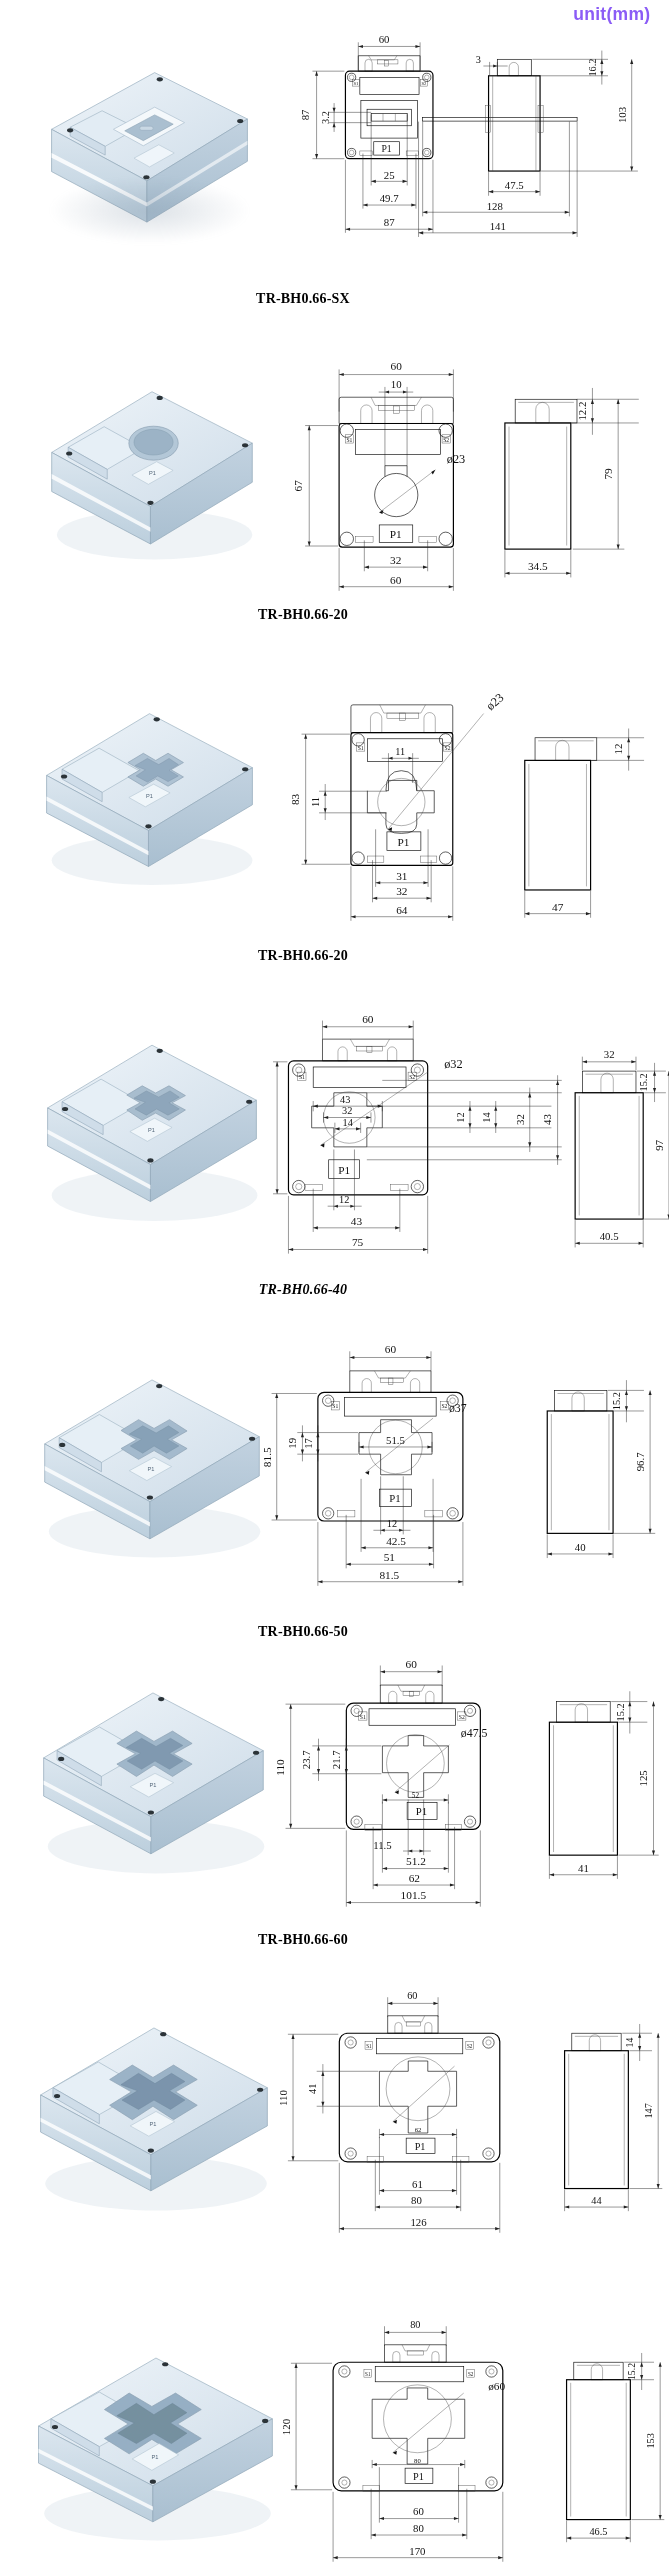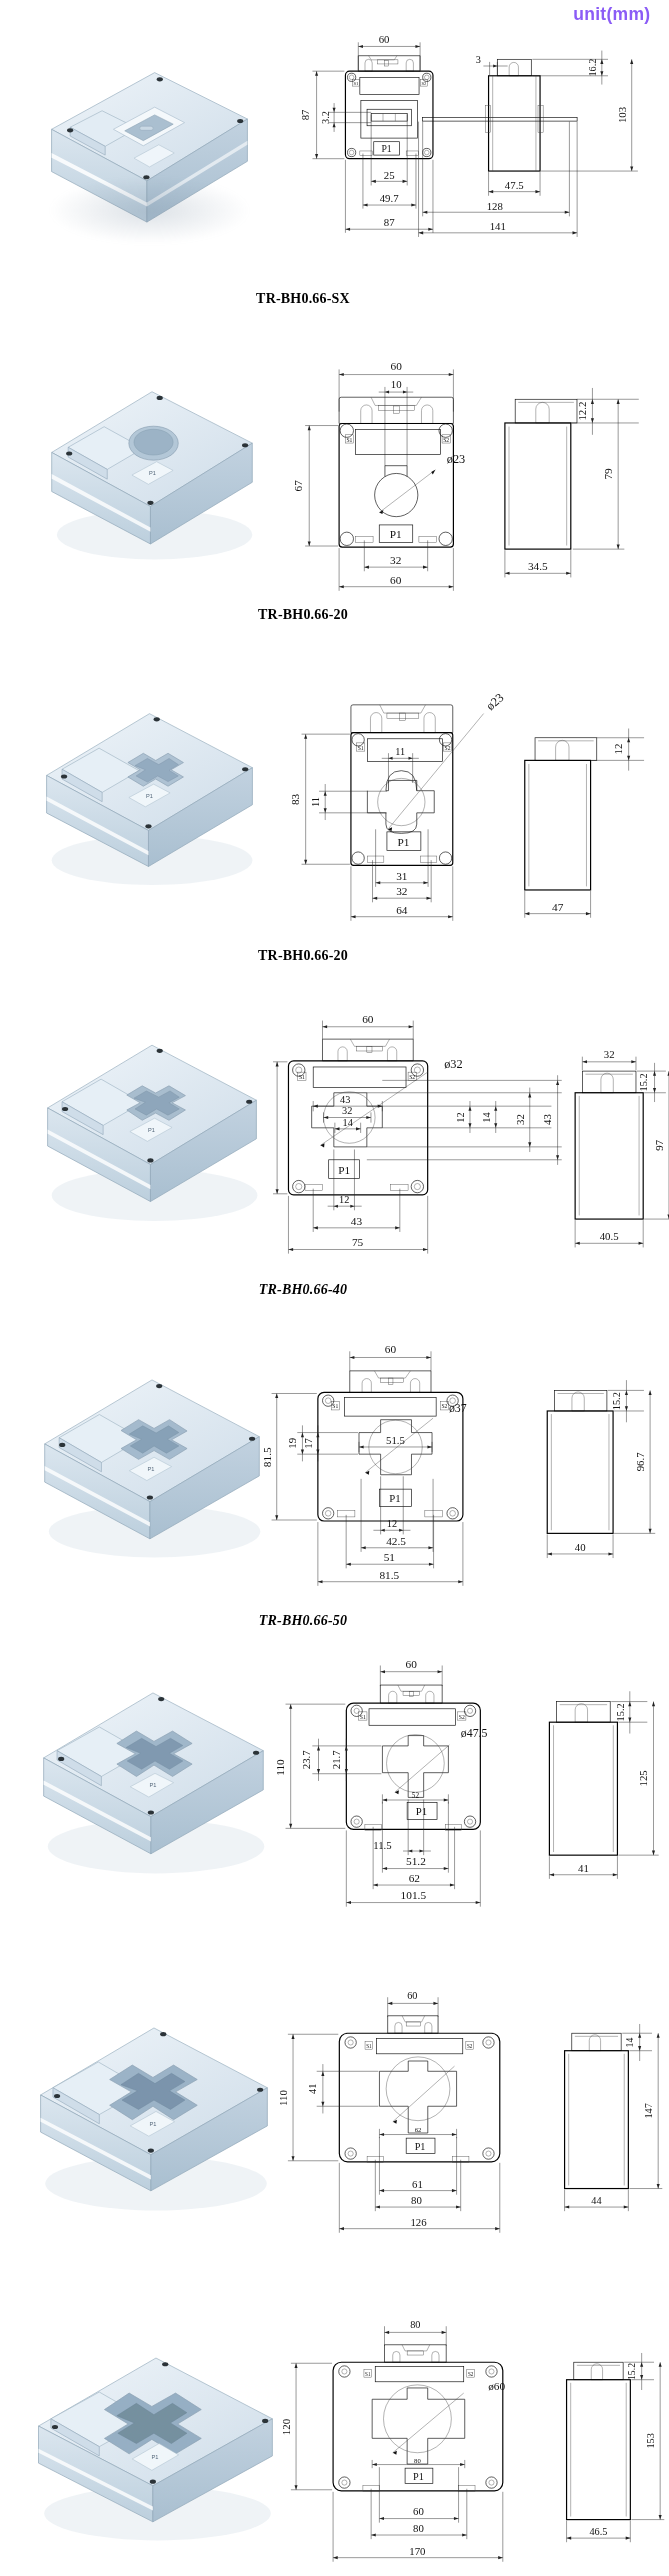--- a/index.html
+++ b/index.html
@@ -879,21 +879,21 @@
 
         <line class="dimline" x1="552" y1="378" x2="552" y2="424"></line>
         <line class="dimline" x1="680" y1="378" x2="680" y2="424"></line>
         <line class="dimline" x1="552" y1="416" x2="680" y2="416"></line>
         <polygon points="552,416 561,413 561,419" fill="#222"></polygon>
         <polygon points="680,416 671,413 671,419" fill="#222"></polygon>
         <text x="616" y="410" font-size="21" text-anchor="middle">40</text>
       </svg>
     </div>
 
-    <div class="model-caption" style="top:273px;font-style:italic;">TR-BH0.66-50</div>
+    <div class="model-caption" style="top:284px;">TR-BH0.66-50</div>
   </div>
 
   <div class="prod-row" style="top:1654px;height:335px;">
     <div class="photo-cell" style="width:278px;height:252px;">
       <svg width="263" height="232" viewBox="0 0 510 450" style="position:absolute;left:2.6px;top:7.7px;">
         <defs>
           <linearGradient id="g6t" x1="0" y1="0" x2="1" y2="1">
               <stop offset="0" stop-color="#eef4f9"></stop>
               <stop offset="1" stop-color="#cfdde9"></stop>
             </linearGradient>
@@ -1043,20 +1043,21 @@
 
         <line class="dimline" x1="546" y1="392" x2="546" y2="436"></line>
         <line class="dimline" x1="678" y1="392" x2="678" y2="436"></line>
         <line class="dimline" x1="546" y1="428" x2="678" y2="428"></line>
         <polygon points="546,428 555,425 555,431" fill="#222"></polygon>
         <polygon points="678,428 669,425 669,431" fill="#222"></polygon>
         <text x="612" y="422" font-size="21" text-anchor="middle">41</text>
       </svg>
     </div>
 
+    <div class="model-caption" style="top:278px;">TR-BH0.66-60</div>
   </div>
 
   <div class="prod-row" style="top:1989px;height:330px;">
     <div class="photo-cell" style="width:278px;height:247px;">
       <svg width="268" height="232" viewBox="0 0 520 450" style="position:absolute;left:0px;top:7.7px;">
         <defs>
           <linearGradient id="g7t" x1="0" y1="0" x2="1" y2="1">
               <stop offset="0" stop-color="#eef4f9"></stop>
               <stop offset="1" stop-color="#cfdde9"></stop>
             </linearGradient>

